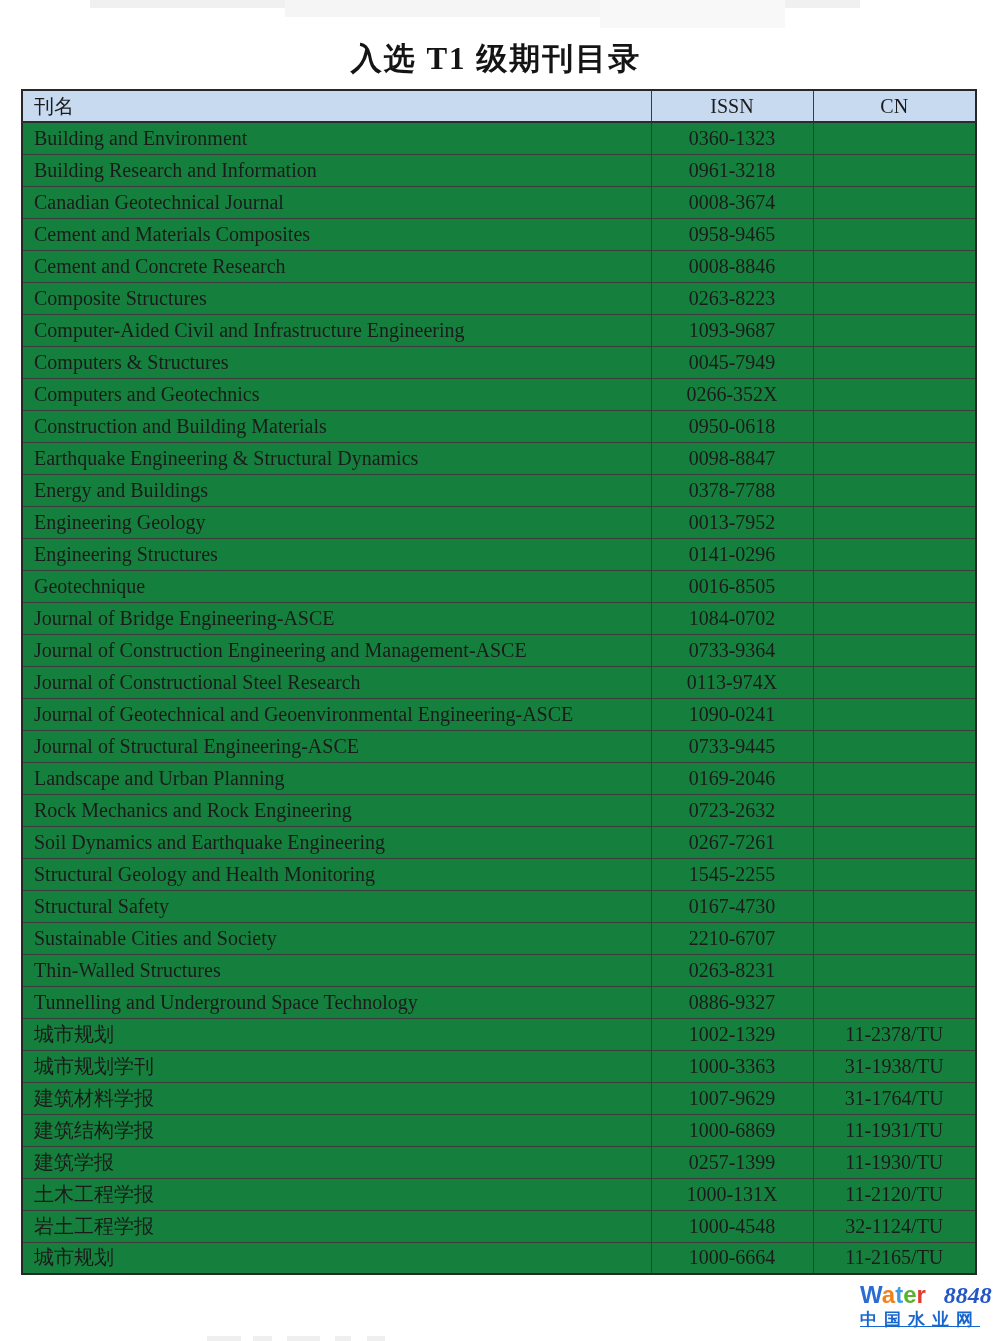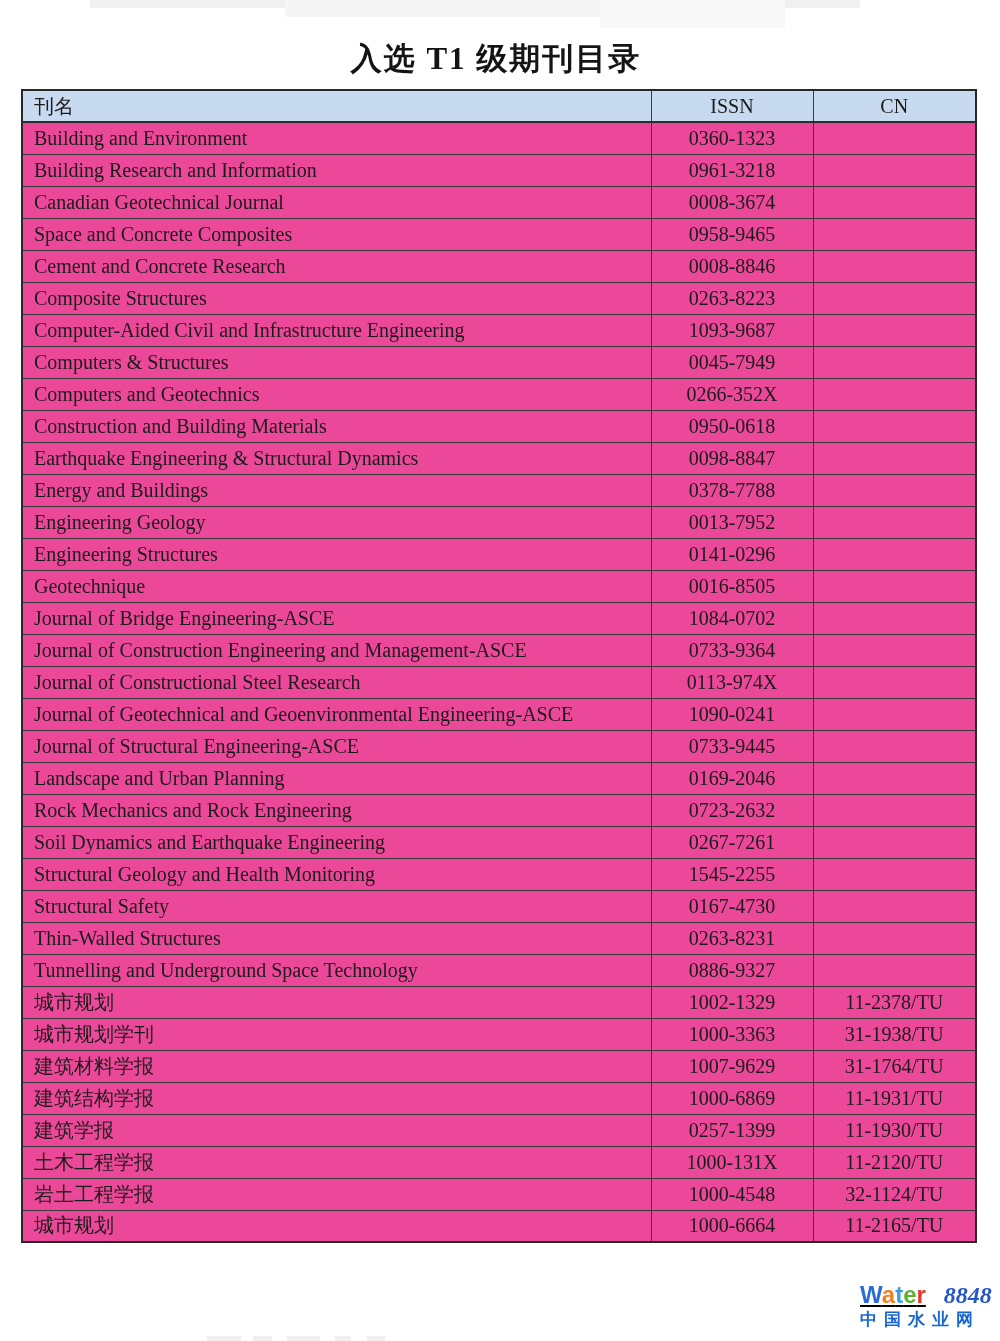--- a/index.html
+++ b/index.html
@@ -28,21 +28,21 @@
     color: #141414;
   }
 
   table.journal-table {
     position: absolute;
     left: 21px; top: 89px;
     width: 956px;
     border-collapse: collapse;
     table-layout: fixed;
     border: 2px solid #272727;
-    background: #ec4899;
+    background: #15803d;
   }
   .journal-table col.c-name { width: 629px; }
   .journal-table col.c-issn { width: 162px; }
   .journal-table col.c-cn   { width: 163px; }
 
   .journal-table th, .journal-table td {
     border: 1px solid #3b3b3b;
     height: 32px;
     font-size: 20px;
     color: #1b1b1b;
@@ -76,21 +76,20 @@
   .wm-line1 {
     display: flex;
     align-items: baseline;
     white-space: nowrap;
   }
   .wm-brand {
     font-family: "Liberation Sans", "DejaVu Sans", sans-serif;
     font-weight: bold;
     font-size: 24px;
     letter-spacing: 0px;
-    text-decoration: underline;
   }
   .wm-number {
     font-family: "Liberation Serif", "DejaVu Serif", serif;
     font-style: italic;
     font-weight: bold;
     font-size: 24px;
     margin-left: 18px;
   }
   .wm-com {
     font-family: "Liberation Sans", "DejaVu Sans", sans-serif;
@@ -141,21 +140,21 @@
           <td class="col-name">Building Research and Information</td>
           <td class="col-issn">0961-3218</td>
           <td class="col-cn"></td>
         </tr>
         <tr>
           <td class="col-name">Canadian Geotechnical Journal</td>
           <td class="col-issn">0008-3674</td>
           <td class="col-cn"></td>
         </tr>
         <tr>
-          <td class="col-name">Space and Concrete Composites</td>
+          <td class="col-name">Cement and Materials Composites</td>
           <td class="col-issn">0958-9465</td>
           <td class="col-cn"></td>
         </tr>
         <tr>
           <td class="col-name">Cement and Concrete Research</td>
           <td class="col-issn">0008-8846</td>
           <td class="col-cn"></td>
         </tr>
         <tr>
           <td class="col-name">Composite Structures</td>
@@ -248,20 +247,25 @@
           <td class="col-cn"></td>
         </tr>
         <tr>
           <td class="col-name">Structural Geology and Health Monitoring</td>
           <td class="col-issn">1545-2255</td>
           <td class="col-cn"></td>
         </tr>
         <tr>
           <td class="col-name">Structural Safety</td>
           <td class="col-issn">0167-4730</td>
+          <td class="col-cn"></td>
+        </tr>
+        <tr>
+          <td class="col-name">Sustainable Cities and Society</td>
+          <td class="col-issn">2210-6707</td>
           <td class="col-cn"></td>
         </tr>
         <tr>
           <td class="col-name">Thin-Walled Structures</td>
           <td class="col-issn">0263-8231</td>
           <td class="col-cn"></td>
         </tr>
         <tr>
           <td class="col-name">Tunnelling and Underground Space Technology</td>
           <td class="col-issn">0886-9327</td>
@@ -309,21 +313,21 @@
         </tr>
       </tbody>
   </table>
 
   <div class="watermark">
     <div class="wm-line1">
       <span class="wm-brand"><span style="color: rgb(43, 107, 214);">W</span><span style="color: rgb(240, 130, 30);">a</span><span style="color: rgb(61, 155, 224);">t</span><span style="color: rgb(88, 178, 46);">e</span><span style="color: rgb(226, 58, 46);">r</span></span>
       <span class="wm-number" style="color: rgb(36, 86, 200);">8848</span>
       <span class="wm-com" style="color: rgb(229, 48, 32);">.com</span>
     </div>
-    <div class="wm-line2" style="color: rgb(23, 103, 207);">中国水业网</div>
+    <div class="wm-line2" style="color: rgb(23, 103, 207); text-decoration: underline;">中国水业网</div>
   </div>
 
   <div class="artifact" style="left:207px; top:1336px; width:34px; height:5px; background:#efefef;"></div>
   <div class="artifact" style="left:253px; top:1336px; width:19px; height:5px; background:#efefef;"></div>
   <div class="artifact" style="left:287px; top:1336px; width:33px; height:5px; background:#efefef;"></div>
   <div class="artifact" style="left:335px; top:1336px; width:16px; height:5px; background:#efefef;"></div>
   <div class="artifact" style="left:367px; top:1336px; width:18px; height:5px; background:#efefef;"></div>
 </div>
 
 </body></html>

